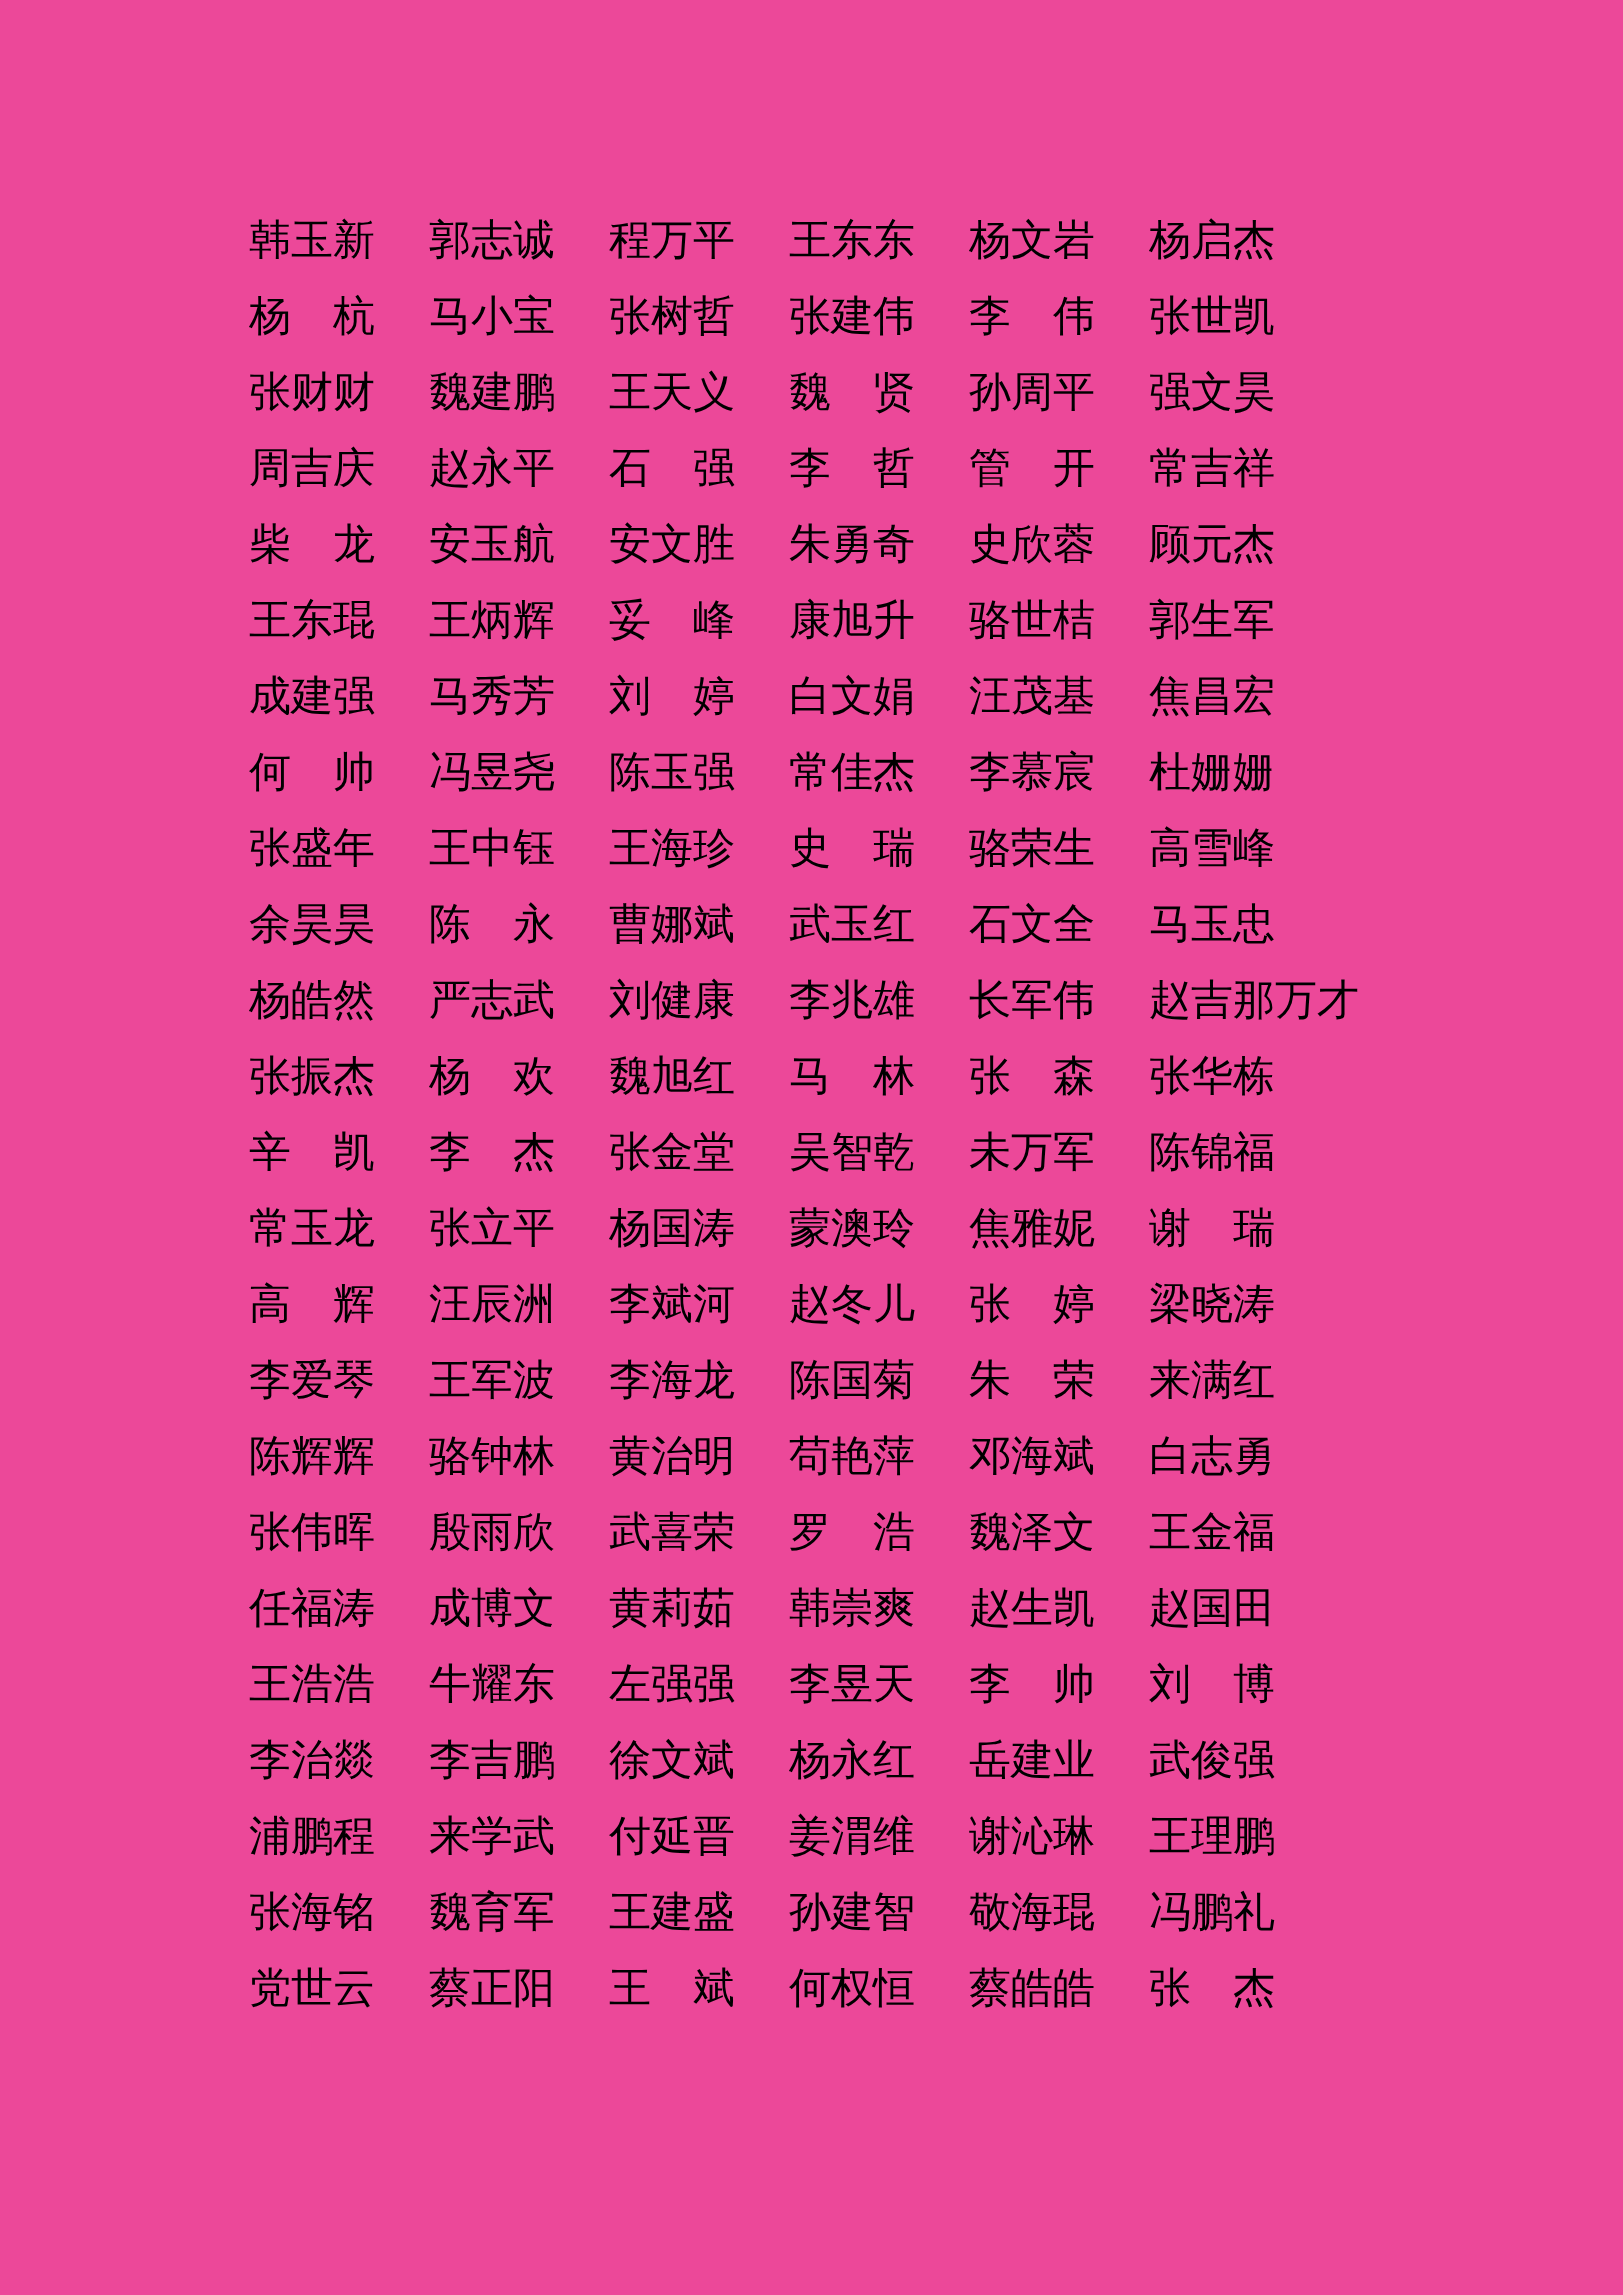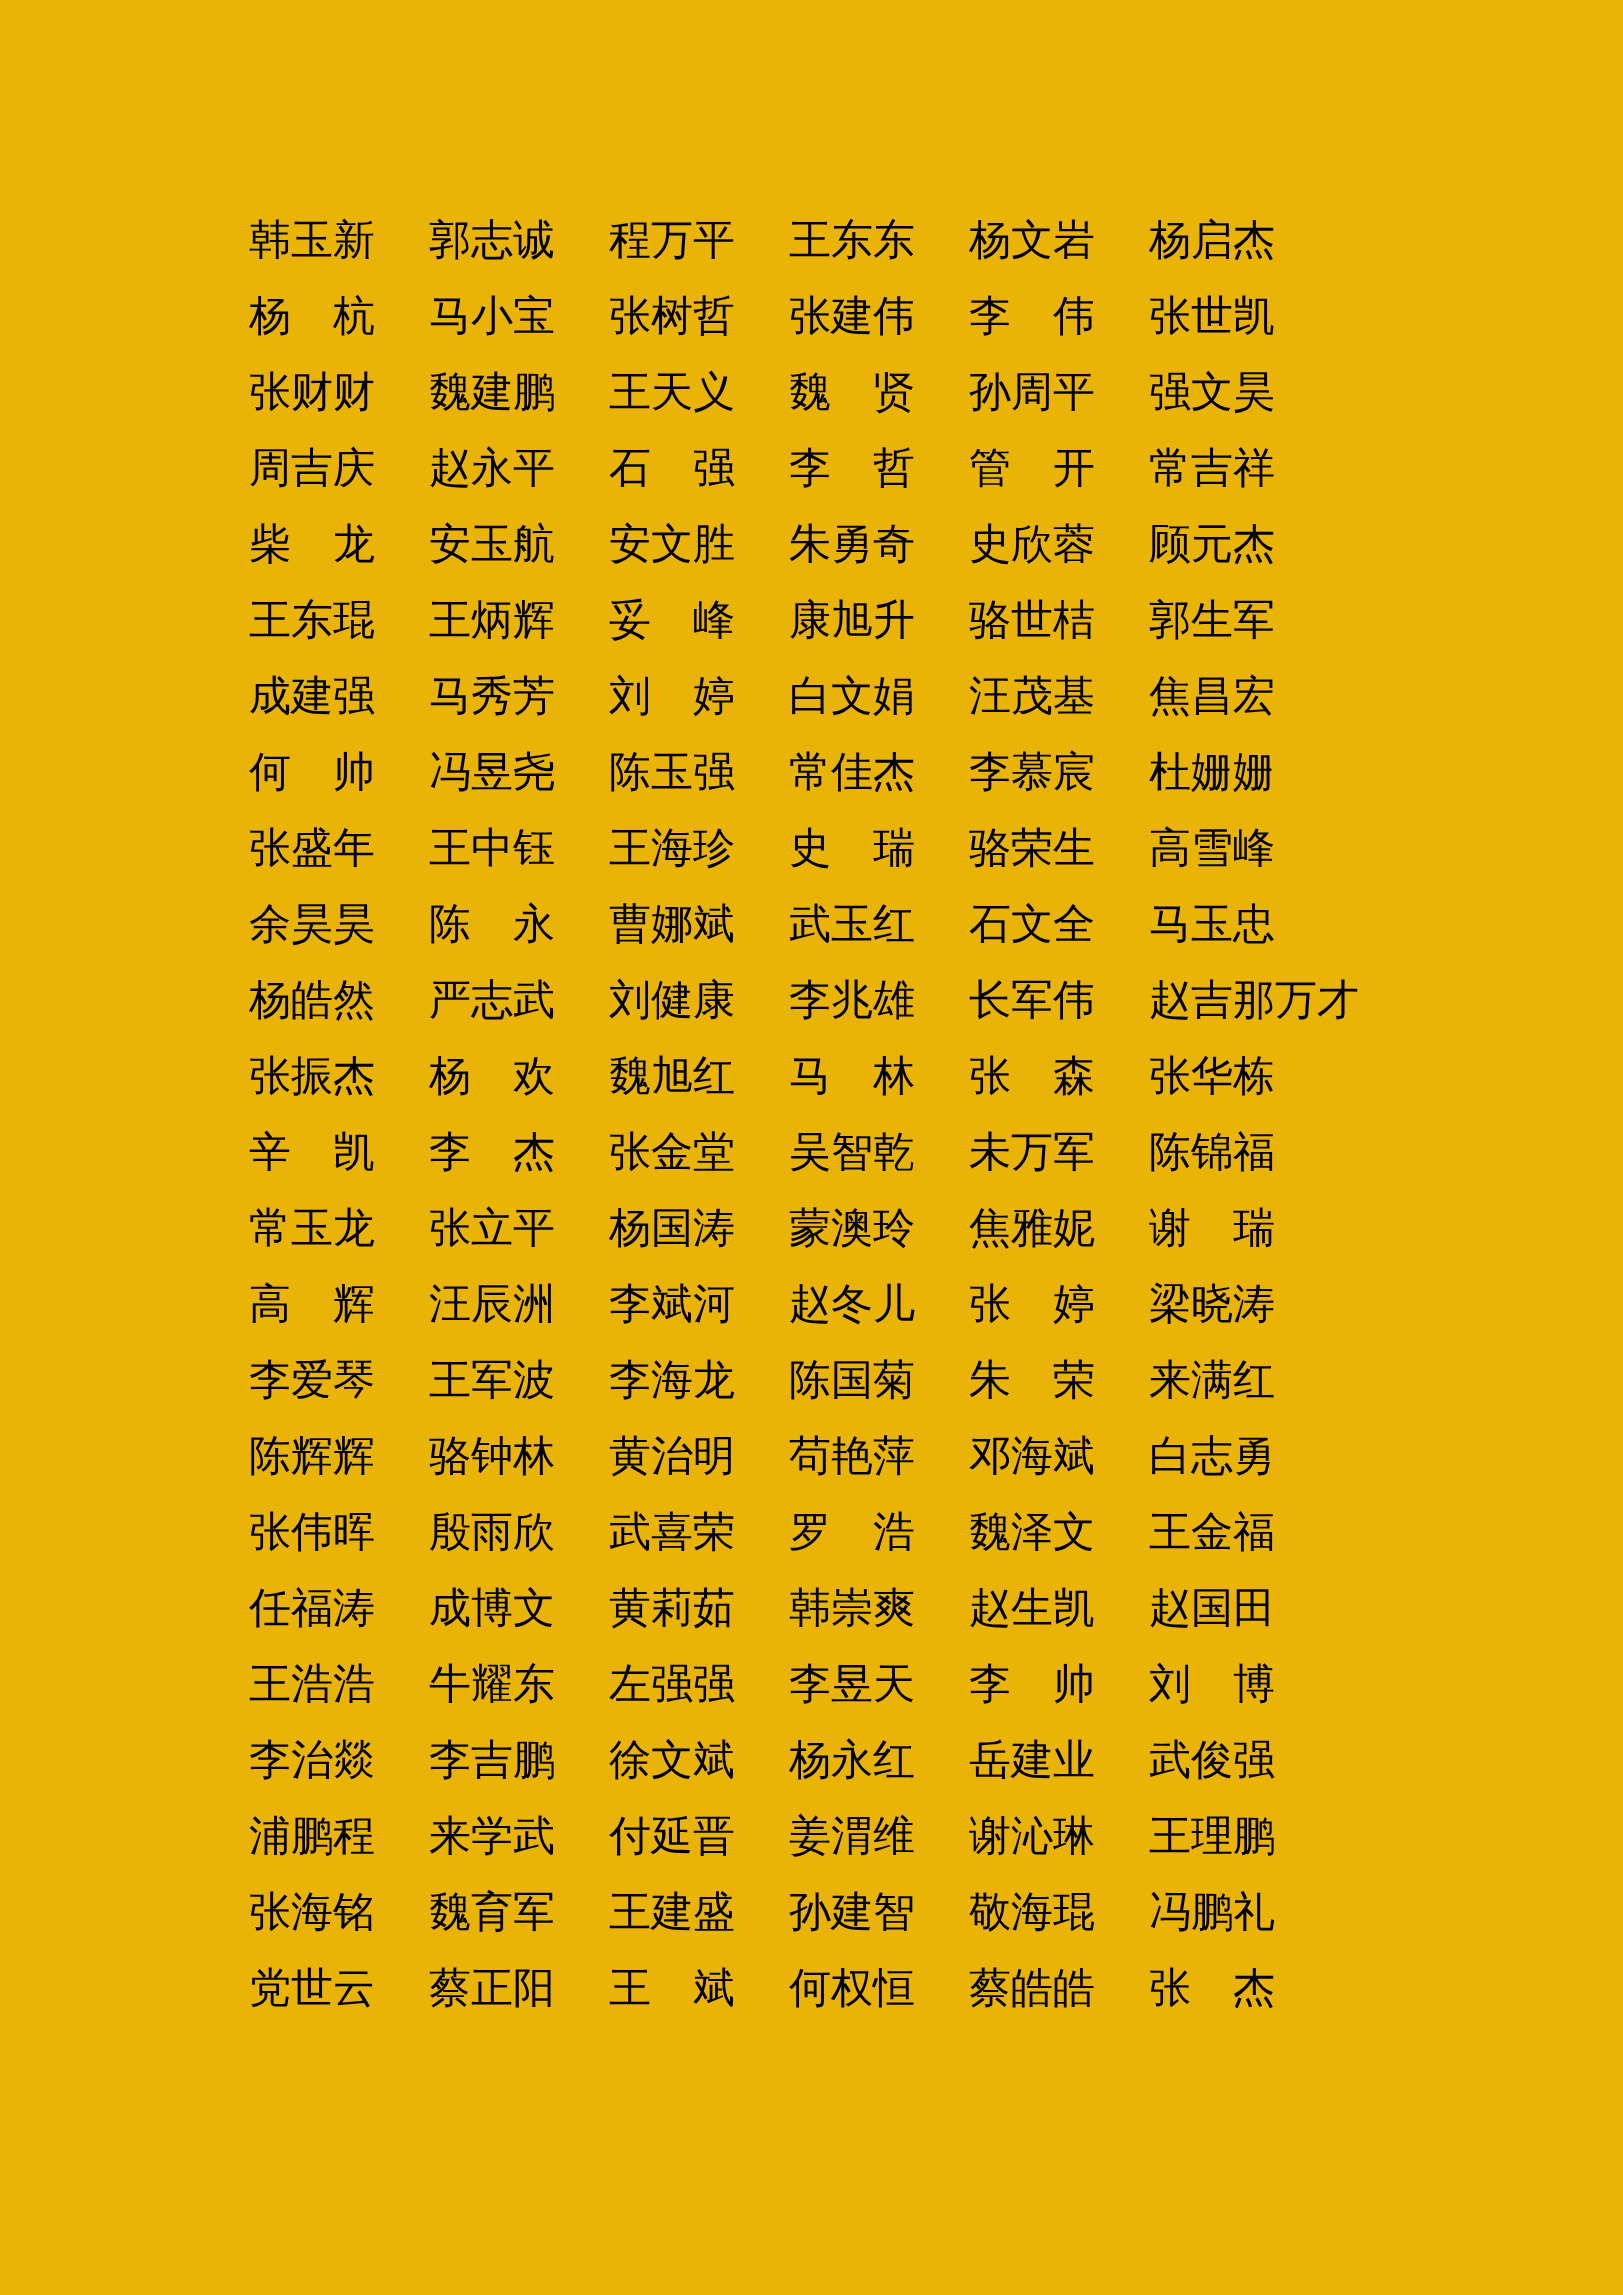--- a/index.html
+++ b/index.html
@@ -14,21 +14,21 @@
     font-family: "Liberation Serif", "DejaVu Serif", serif;
     color: #000000;
     overflow: hidden;
   }
   .page {
     position: absolute;
     left: 0;
     top: 0;
     width: 1623px;
     height: 2295px;
-    background: #eab308;
+    background: #ec4899;
   }
   .names-grid {
     position: absolute;
     left: 249px;
     top: 217px;
     display: grid;
     grid-template-columns: repeat(6, 180px);
     grid-auto-rows: 76px;
   }
   .name-cell {

